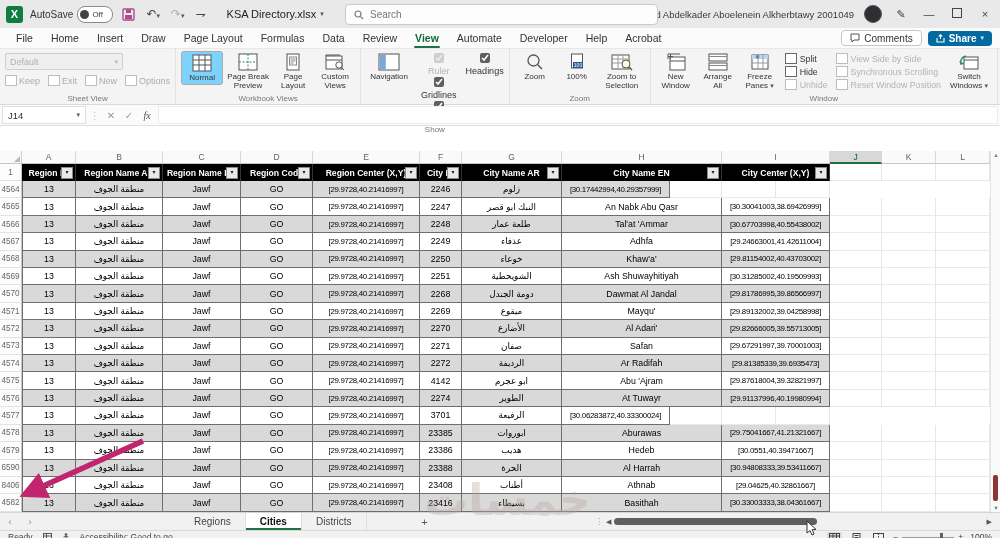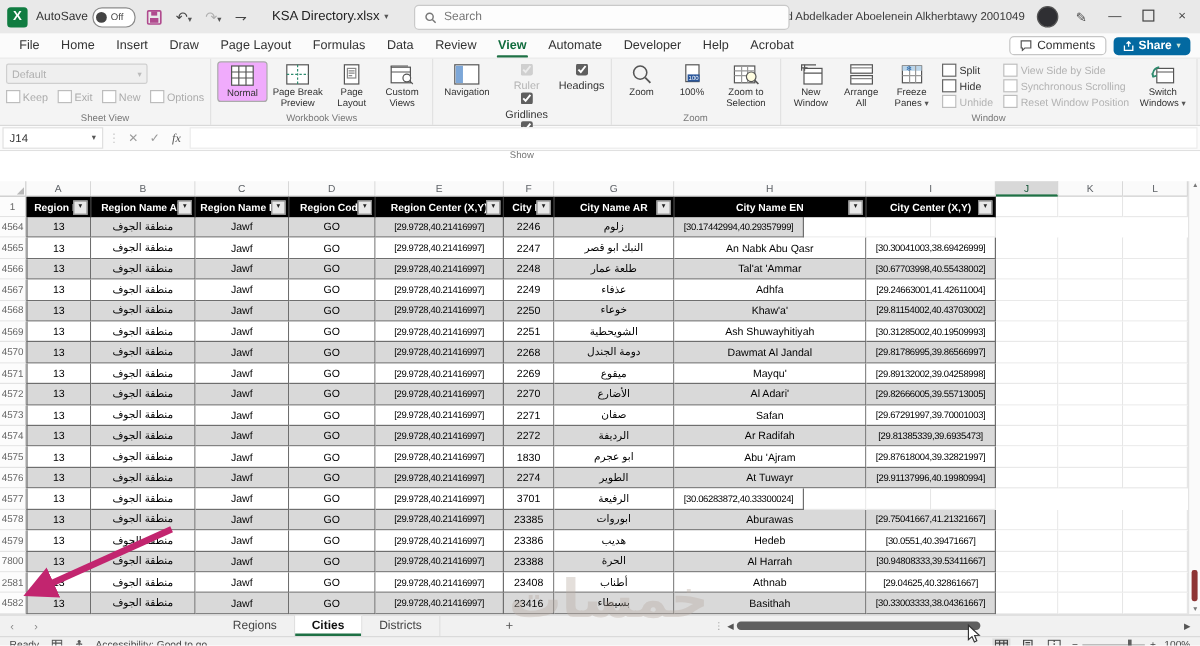--- a/index.html
+++ b/index.html
@@ -35,21 +35,21 @@
   .tabrow-right{margin-left:auto;display:flex;align-items:center;gap:6px;}
   .comments-btn{display:flex;align-items:center;gap:4px;font-size:10px;color:#333;background:#fff;border:1px solid #c6c6c6;border-radius:4px;padding:1.5px 8px;}
   .share-btn{display:flex;align-items:center;gap:4px;font-size:10px;color:#fff;background:#0369a1;border-radius:4px;padding:2px 8px;font-weight:bold;}
 
   
   .ribbon{height:55px;background:#f4f4f4;display:flex;border-bottom:1px solid #d9d9d9;}
   .rgroup{display:flex;flex-direction:column;border-right:1px solid #e2e2e2;padding:2px 5px 0;}
   .rgroup-content{flex:1;display:flex;align-items:flex-start;gap:2px;}
   .rgroup-label{height:11px;font-size:8px;color:#777;text-align:center;line-height:11px;}
   .bigbtn{width:44px;display:flex;flex-direction:column;align-items:center;font-size:8px;color:#333;text-align:center;line-height:1.1;padding:1px 1px;border-radius:3px;}
-  .bigbtn.sel{background:#f0abfc;border:1px solid #ababab;}
+  .bigbtn.sel{background:#7dd3fc;border:1px solid #ababab;}
   .bigbtn .bicon{margin:1px 0 2px;}
   .narrow{width:38px;}
   .sv-drop{width:108px;height:15px;border:1px solid #cfcfcf;background:#efefef;color:#b0b0b0;font-size:9px;
     display:flex;align-items:center;justify-content:space-between;padding:0 4px;border-radius:2px;margin:2px 0 3px;}
   .sv-row{display:flex;gap:8px;}
   .sv-btn{font-size:9px;color:#ababab;display:flex;align-items:center;gap:2px;}
   .chkcol{display:flex;flex-direction:column;justify-content:flex-start;gap:1px;padding-top:2px;}
   .chk{display:flex;align-items:center;gap:3px;font-size:9px;color:#333;flex-direction:column;}
   .chk input{width:10px;height:10px;margin:0;accent-color:#5f5f5f;}
   .chk.disabled{color:#b3b3b3;}
@@ -644,21 +644,21 @@
           <div class="g-empty" style="width: 54px;"></div>
           <div class="g-empty" style="width: 54px;"></div>
         </div>
         <div class="g-row g-drow">
           <div class="g-rownum" style="width: 22px;">4575</div>
           <div class="g-cell" style="width: 54px;">13</div>
           <div class="g-cell" style="width: 87px;">منطقة الجوف</div>
           <div class="g-cell" style="width: 78px;">Jawf</div>
           <div class="g-cell" style="width: 72px;">GO</div>
           <div class="g-cell coords" style="width: 107px;">[29.9728,40.21416997]</div>
-          <div class="g-cell" style="width: 42px;">1830</div>
+          <div class="g-cell" style="width: 42px;">4142</div>
           <div class="g-cell" style="width: 100px;">ابو عجرم</div>
           <div class="g-cell" style="width: 160px;">Abu 'Ajram</div>
           <div class="g-cell coords" style="width: 108px;">[29.87618004,39.32821997]</div>
           <div class="g-empty" style="width: 52px;"></div>
           <div class="g-empty" style="width: 54px;"></div>
           <div class="g-empty" style="width: 54px;"></div>
         </div>
         <div class="g-row g-drow band">
           <div class="g-rownum" style="width: 22px;">4576</div>
           <div class="g-cell" style="width: 54px;">13</div>
@@ -712,36 +712,36 @@
           <div class="g-cell coords" style="width: 107px;">[29.9728,40.21416997]</div>
           <div class="g-cell" style="width: 42px;">23386</div>
           <div class="g-cell" style="width: 100px;">هديب</div>
           <div class="g-cell" style="width: 160px;">Hedeb</div>
           <div class="g-cell coords" style="width: 108px;">[30.0551,40.39471667]</div>
           <div class="g-empty" style="width: 52px;"></div>
           <div class="g-empty" style="width: 54px;"></div>
           <div class="g-empty" style="width: 54px;"></div>
         </div>
         <div class="g-row g-drow band">
-          <div class="g-rownum" style="width: 22px;">7800</div>
+          <div class="g-rownum" style="width: 22px;">6590</div>
           <div class="g-cell" style="width: 54px;">13</div>
           <div class="g-cell" style="width: 87px;">منطقة الجوف</div>
           <div class="g-cell" style="width: 78px;">Jawf</div>
           <div class="g-cell" style="width: 72px;">GO</div>
           <div class="g-cell coords" style="width: 107px;">[29.9728,40.21416997]</div>
           <div class="g-cell" style="width: 42px;">23388</div>
           <div class="g-cell" style="width: 100px;">الحرة</div>
           <div class="g-cell" style="width: 160px;">Al Harrah</div>
           <div class="g-cell coords" style="width: 108px;">[30.94808333,39.53411667]</div>
           <div class="g-empty" style="width: 52px;"></div>
           <div class="g-empty" style="width: 54px;"></div>
           <div class="g-empty" style="width: 54px;"></div>
         </div>
         <div class="g-row g-drow">
-          <div class="g-rownum" style="width: 22px;">2581</div>
+          <div class="g-rownum" style="width: 22px;">8406</div>
           <div class="g-cell" style="width: 54px;">13</div>
           <div class="g-cell" style="width: 87px;">منطقة الجوف</div>
           <div class="g-cell" style="width: 78px;">Jawf</div>
           <div class="g-cell" style="width: 72px;">GO</div>
           <div class="g-cell coords" style="width: 107px;">[29.9728,40.21416997]</div>
           <div class="g-cell" style="width: 42px;">23408</div>
           <div class="g-cell" style="width: 100px;">أطناب</div>
           <div class="g-cell" style="width: 160px;">Athnab</div>
           <div class="g-cell coords" style="width: 108px;">[29.04625,40.32861667]</div>
           <div class="g-empty" style="width: 52px;"></div>

